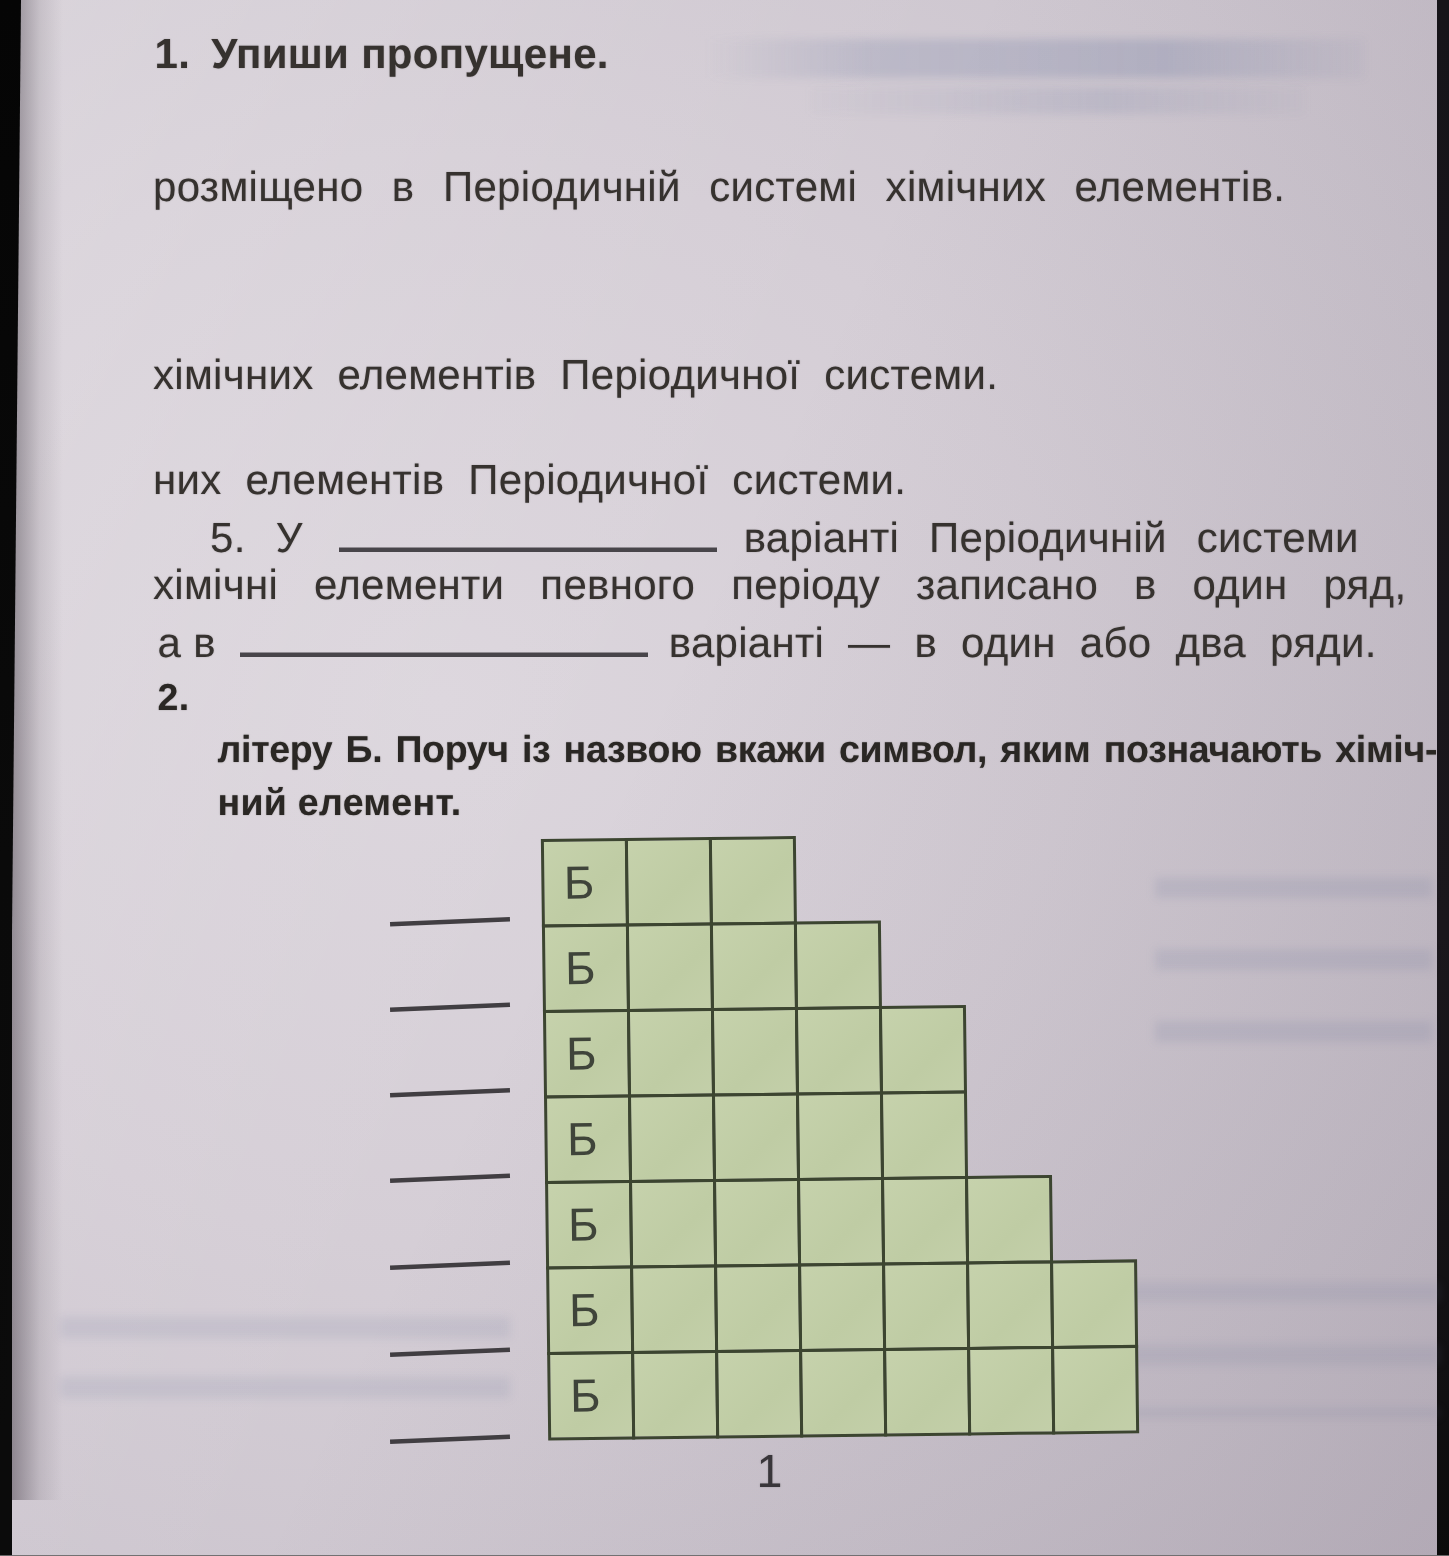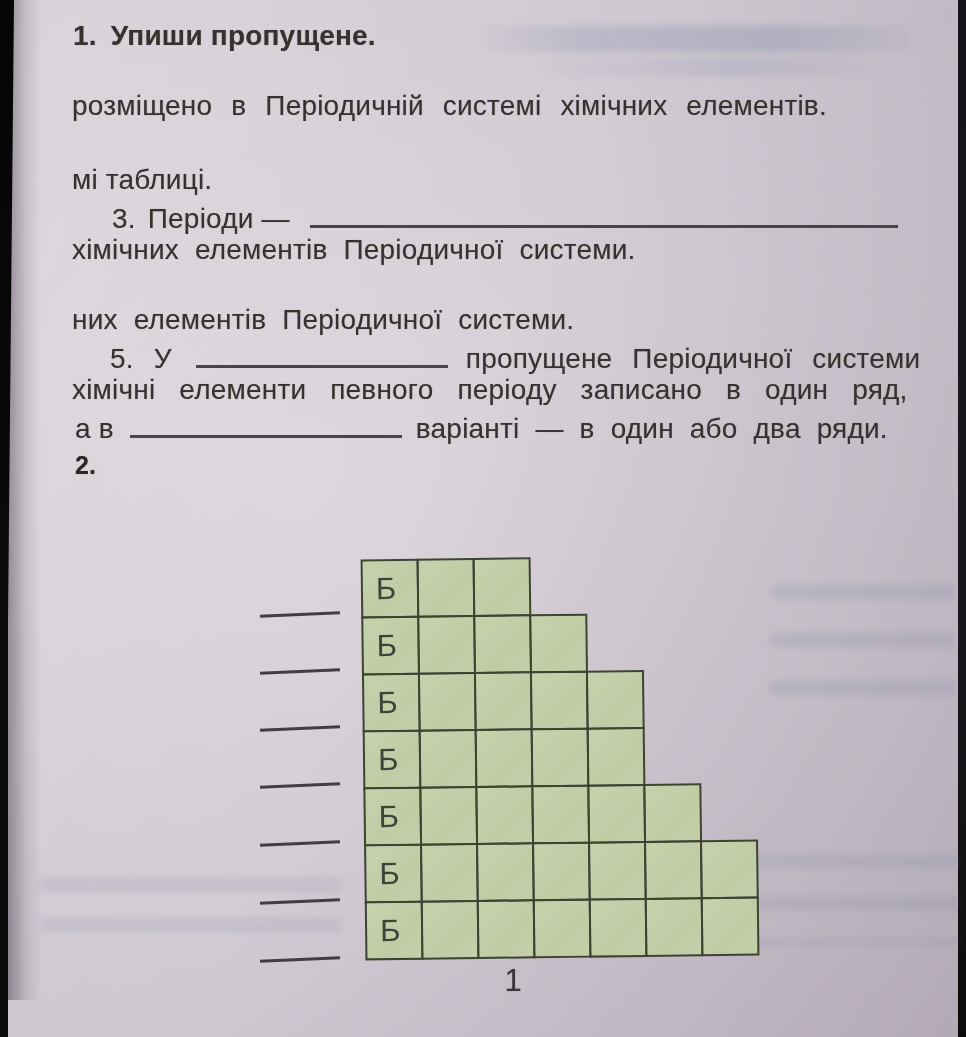--- a/index.html
+++ b/index.html
@@ -30,20 +30,21 @@
     position:absolute;right:0;top:0;width:8px;height:1037px;
     background:linear-gradient(180deg, #161419 0%, #1a171c 60%, rgba(26,23,28,0.4) 88%, rgba(26,23,28,0) 100%);
   }
 
   
   .line{
     position:absolute;white-space:nowrap;
     font-size:28px;line-height:32px;color:#36322f;
     text-shadow:0 0 1px rgba(54,50,47,0.35);
     letter-spacing:0.2px;
+    margin-left:30px;
   }
   .b{font-weight:bold;}
   .t2{
     font-weight:bold;font-size:25px;color:#2a2724;
     text-shadow:0 0 1px rgba(42,39,36,0.4);
     letter-spacing:0.2px;
   }
   .num{display:inline-block;margin-right:14px;}
   .blank{
     display:inline-block;height:0.92em;
@@ -98,34 +99,34 @@
   <div class="right-black-strip"></div>
 
   <div class="ghost g1"></div>
   <div class="ghost g2"></div>
   <div class="ghost g3"></div>
   <div class="ghost g4"></div>
   <div class="ghost g5"></div>
 
   <div class="line b" style="left:73px;top:20px;"><span class="num">1.</span><span>Упиши пропущене.</span></div>
 
-  <div class="line" style="left:72px;top:90px;word-spacing:11px;">розміщено в Періодичній системі хімічних елементів.</div>
+  <div class="line" style="left:72px;top:109px;word-spacing:11px;">розміщено в Періодичній системі хімічних елементів.</div>
 
-  <div class="line" style="left:72px;top:164px;">мі таблиці.</div>
 
-  <div class="line" style="left:112px;top:199px;"><span class="num" style="margin-right:12px;">3.</span><span>Періоди —</span><span class="blank" style="width:588px;margin-left:20px;"></span></div>
   <div class="line" style="left:72px;top:234px;word-spacing:8px;">хімічних елементів Періодичної системи.</div>
 
   <div class="line" style="left:72px;top:304px;word-spacing:8px;">них елементів Періодичної системи.</div>
 
-  <div class="line" style="left:110px;top:339px;"><span class="num" style="margin-right:20px;">5.</span><span>У</span><span class="blank" style="width:252px;margin-left:24px;"></span><span style="margin-left:18px;word-spacing:12px;">пропущене Періодичної системи</span></div>
+  <div class="line" style="left:110px;top:339px;"><span class="num" style="margin-right:20px;">5.</span><span>У</span><span class="blank" style="width:252px;margin-left:24px;"></span><span style="margin-left:18px;word-spacing:12px;">варіанті Періодичній системи</span></div>
   <div class="line" style="left:75px;top:409px;"><span>а в</span><span class="blank" style="width:272px;margin-left:16px;"></span><span style="margin-left:14px;word-spacing:8px;">варіанті — в один або два ряди.</span></div>
   <div class="line" style="left:72px;top:374px;word-spacing:16px;">хімічні елементи певного періоду записано в один ряд,</div>
 
   <div class="line t2" style="left:75px;top:449px;">2.</div>
+  <div class="line t2" style="left:115px;top:484px;letter-spacing:-0.2px;word-spacing:2px;">літеру Б. Поруч із назвою вкажи символ, яким позначають хіміч-</div>
+  <div class="line t2" style="left:115px;top:519px;">ний елемент.</div>
 
   <div class="sym-blank" style="top:613px;"></div>
   <div class="sym-blank" style="top:670px;"></div>
   <div class="sym-blank" style="top:727px;"></div>
   <div class="sym-blank" style="top:784px;"></div>
   <div class="sym-blank" style="top:842px;"></div>
   <div class="sym-blank" style="top:900px;"></div>
   <div class="sym-blank" style="top:958px;"></div>
 
   <div class="grid">

